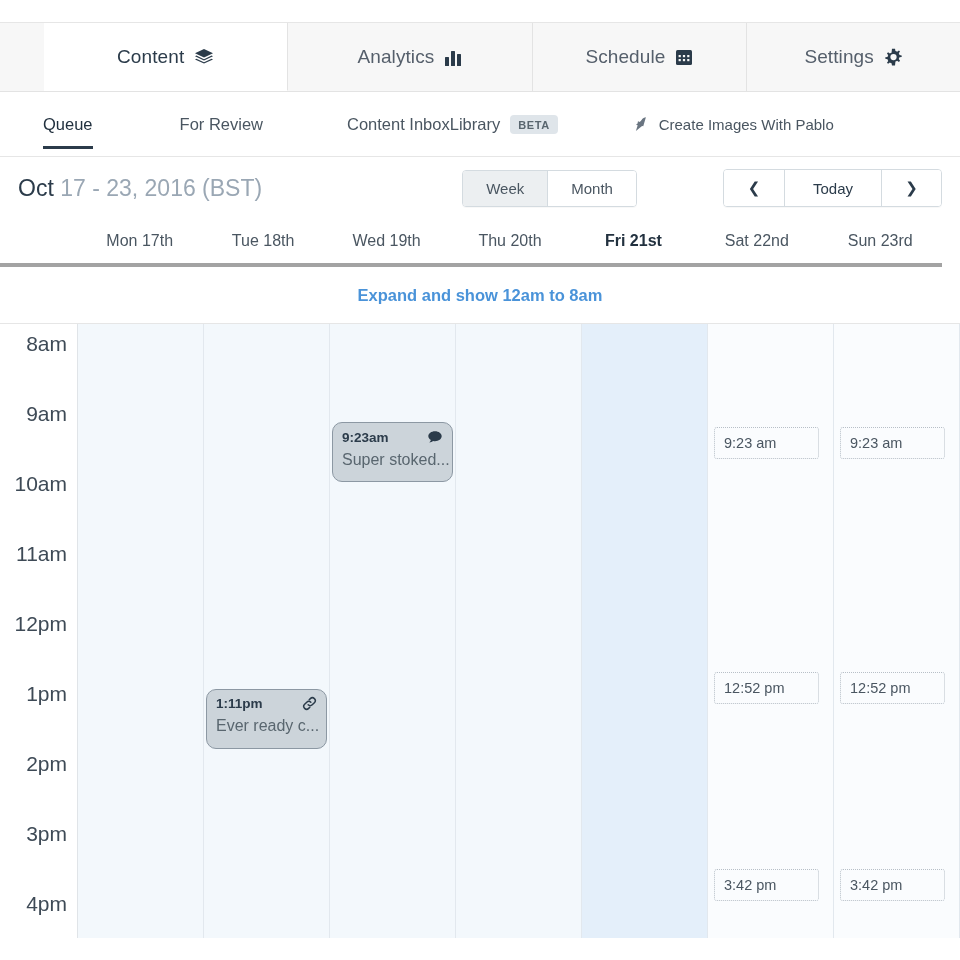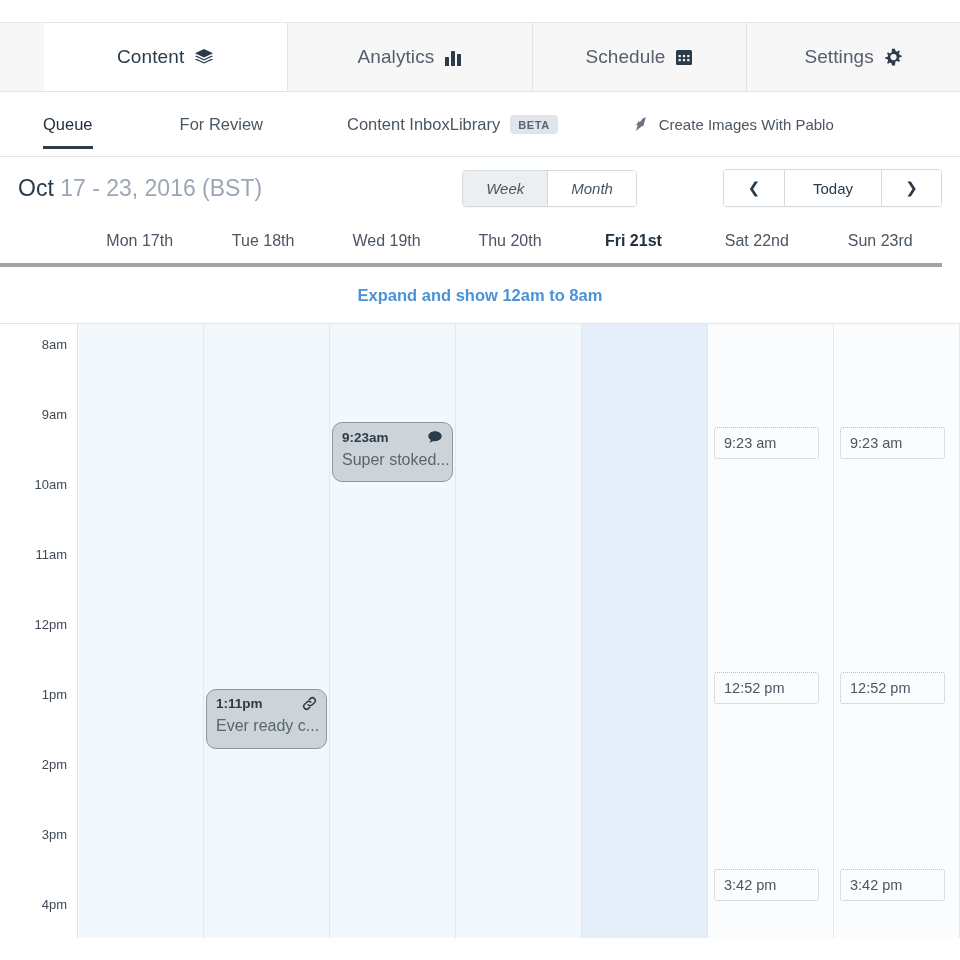--- a/index.html
+++ b/index.html
@@ -115,21 +115,20 @@
     box-shadow: 0 1px 1px rgba(0,0,0,.03);
   }
   .view-btn {
     font-size: 15px;
     color: #4a5661;
     background: #ffffff;
     padding: 9px 23px;
     cursor: pointer;
     border: none;
     font-family: inherit;
-    font-style: italic;
   }
   .view-btn.active { background: #eceff1; }
   .view-btn + .view-btn { border-left: 1px solid #d4dbe0; }
 
   .nav-group {
     display: flex;
     margin-left: auto;
     border: 1px solid #d4dbe0;
     border-radius: 4px;
     overflow: hidden;
@@ -189,21 +188,21 @@
   .time-gutter {
     position: absolute;
     left: 0; top: 0;
     width: 78px; height: 100%;
     border-right: 1px solid #e0e4e8;
     background: #ffffff;
   }
   .time-label {
     position: absolute;
     right: 10px;
-    font-size: 13px;
+    font-size: 21px;
     color: #3e4a56;
     transform: translateY(-50%);
     white-space: nowrap;
   }
   .cols {
     display: flex;
     height: 100%;
     position: relative;
   }
   .day-col {

